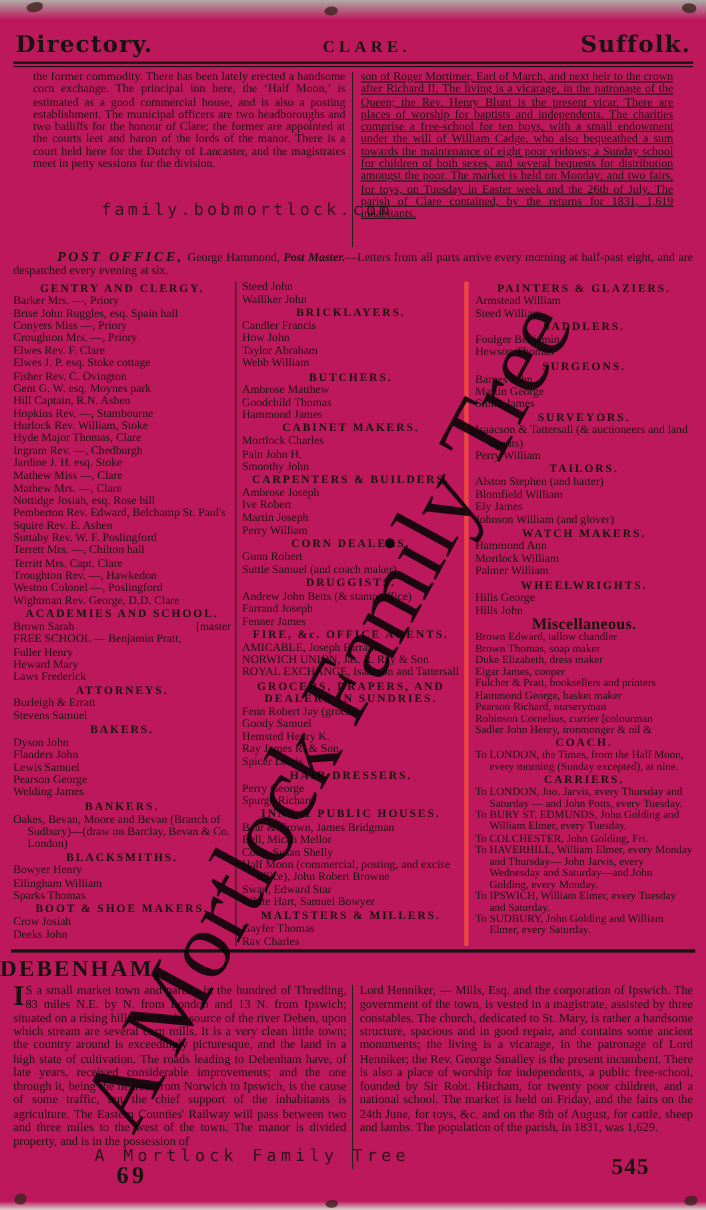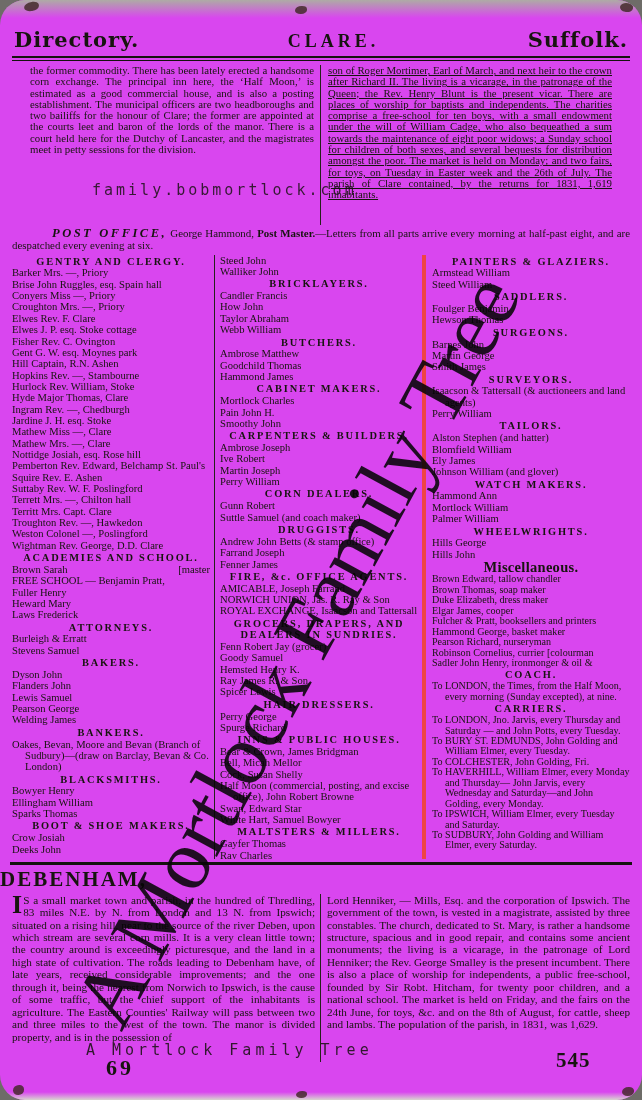--- a/index.html
+++ b/index.html
@@ -1,41 +1,41 @@
 <!DOCTYPE html>
 <html><head>
 <meta charset="utf-8">
 <style>
   html,body{margin:0;padding:0;background:#6e6c68;}
-  .page{position:relative;width:642px;height:1100px;margin:0 auto;background:#d946ef;
-        font-family:"Liberation Serif",serif;color:#17140f;overflow:hidden;border-radius:25px;}
+  .page{position:relative;width:642px;height:1100px;margin:0 auto;background:#be185d;
+        font-family:"Liberation Serif",serif;color:#17140f;overflow:hidden;}
   .page::before{content:"";position:absolute;left:0;top:0;right:0;height:18px;
         background:linear-gradient(#aeaba5,rgba(245,243,238,0));pointer-events:none;}
   .page::after{content:"";position:absolute;left:0;bottom:0;right:0;height:8px;
         background:linear-gradient(rgba(245,243,238,0),#d8d5cf);pointer-events:none;}
 
   
   .header{display:flex;justify-content:space-between;align-items:baseline;padding:27px 14px 3px;}
   .h-black{font-size:21px;font-weight:900;font-family:"DejaVu Serif",serif;letter-spacing:1px;}
-  .h-center{font-size:18px;font-weight:bold;letter-spacing:4px;}
+  .h-center{font-size:15px;font-weight:bold;letter-spacing:4px;}
   .rule-double{margin:1px 12px 4px;border-top:2.5px solid #15120e;border-bottom:1.2px solid #15120e;height:2px;}
 
   
   .intro{display:flex;padding:0 30px;height:160px;overflow:hidden;text-align:justify;
          font-size:10.8px;line-height:11.3px;}
   .intro .icol{width:50%;box-sizing:border-box;}
   .intro .icol.left{padding-right:6px;border-right:1px solid #26221c;}
   .intro .icol.right{padding-left:7px;text-decoration:underline;}
   .intro p{margin:0;}
   .intro p.p2{text-indent:12px;}
 
   
   .postoffice{padding:3px 12px 1px;font-size:10.9px;line-height:11.8px;text-align:justify;text-indent:40px;}
   .po-lead{font-weight:bold;font-style:italic;letter-spacing:2.5px;font-size:12.5px;}
-  .po-title{font-weight:bold;}
+  .po-title{font-weight:bold;font-style:italic;}
 
   
   .directory{display:flex;margin:2px 12px 0;height:604px;overflow:hidden;}
   .dir-col{flex:1;box-sizing:border-box;overflow:hidden;font-size:10.6px;line-height:11.35px;}
   .dir-col.c0{padding-right:4px;border-right:1px solid #26221c;}
   .dir-col.c1{padding:0 4px 0 5px;border-right:4px solid #ef4444;}
   .dir-col.c2{padding-left:6px;}
   .sec-head{text-align:center;font-weight:bold;letter-spacing:1.8px;font-size:10.4px;margin:1px 0 0.5px;}
   .sec-head.misc{font-size:14.5px;letter-spacing:0.3px;margin:2px 0 1px;}
   .entry{padding-left:13px;text-indent:-13px;}

